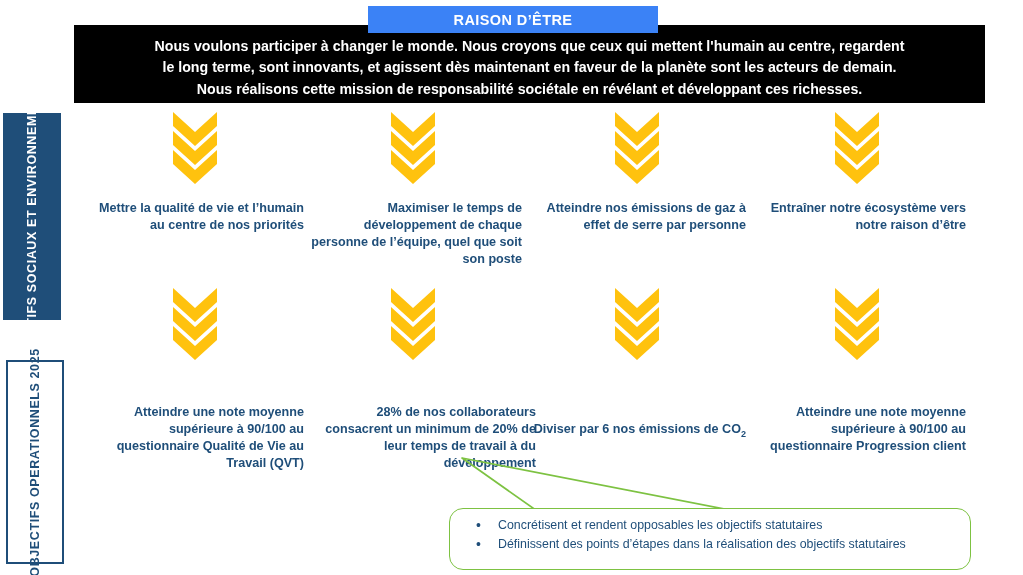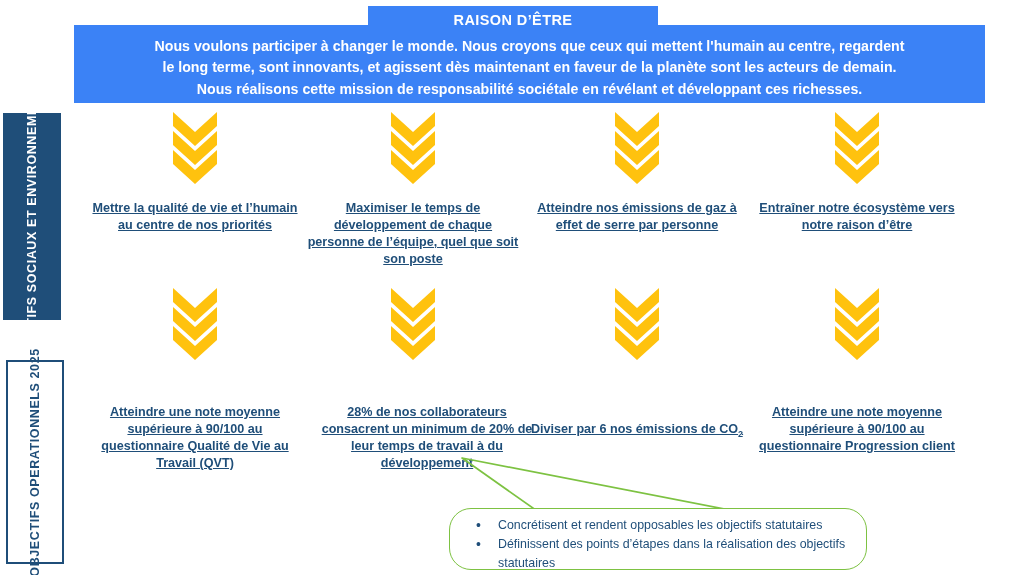--- a/index.html
+++ b/index.html
@@ -33,21 +33,21 @@
     z-index: 5;
   }
 
   
   #mission-banner {
     position: absolute;
     left: 74px;
     top: 25px;
     width: 911px;
     height: 78px;
-    background: #3b82f6;
+    background: #000000;
     display: flex;
     align-items: center;
     justify-content: center;
     z-index: 2;
   }
   #mission-text {
     color: #ffffff;
     font-size: 14.2px;
     font-weight: bold;
     line-height: 1.50;
@@ -105,45 +105,44 @@
   .chev-x3 { left: 615px; }
   .chev-x4 { left: 835px; }
 
   
   .obj-text {
     position: absolute;
     color: #1F4E79;
     font-size: 12.6px;
     font-weight: bold;
     line-height: 1.34;
-    text-align: center;
+    text-align: right;
     width: 218px;
-    text-decoration: underline;
   }
   .row1-text { top: 200px; }
 
   #obj-1-1 { left: 86px;  }
   #obj-1-2 { left: 304px; }
   #obj-1-3 { left: 528px; }
   #obj-1-4 { left: 748px; }
 
   #obj-2-1 { left: 86px;  top: 404px; }
   #obj-2-2 { left: 318px; top: 404px; }
   #obj-2-3 { left: 528px; top: 421px; }
   #obj-2-4 { left: 748px; top: 404px; }
 
   
   #callout-box {
     position: absolute;
     left: 449px;
     top: 508px;
-    width: 418px;
+    width: 522px;
     height: 62px;
     border: 1.6px solid #7DC242;
-    border-radius: 22px;
+    border-radius: 14px;
     background: #ffffff;
     box-sizing: border-box;
     z-index: 4;
   }
   #callout-list {
     list-style: none;
     margin: 0;
     padding: 7px 0 0 26px;
   }
   #callout-list li {

